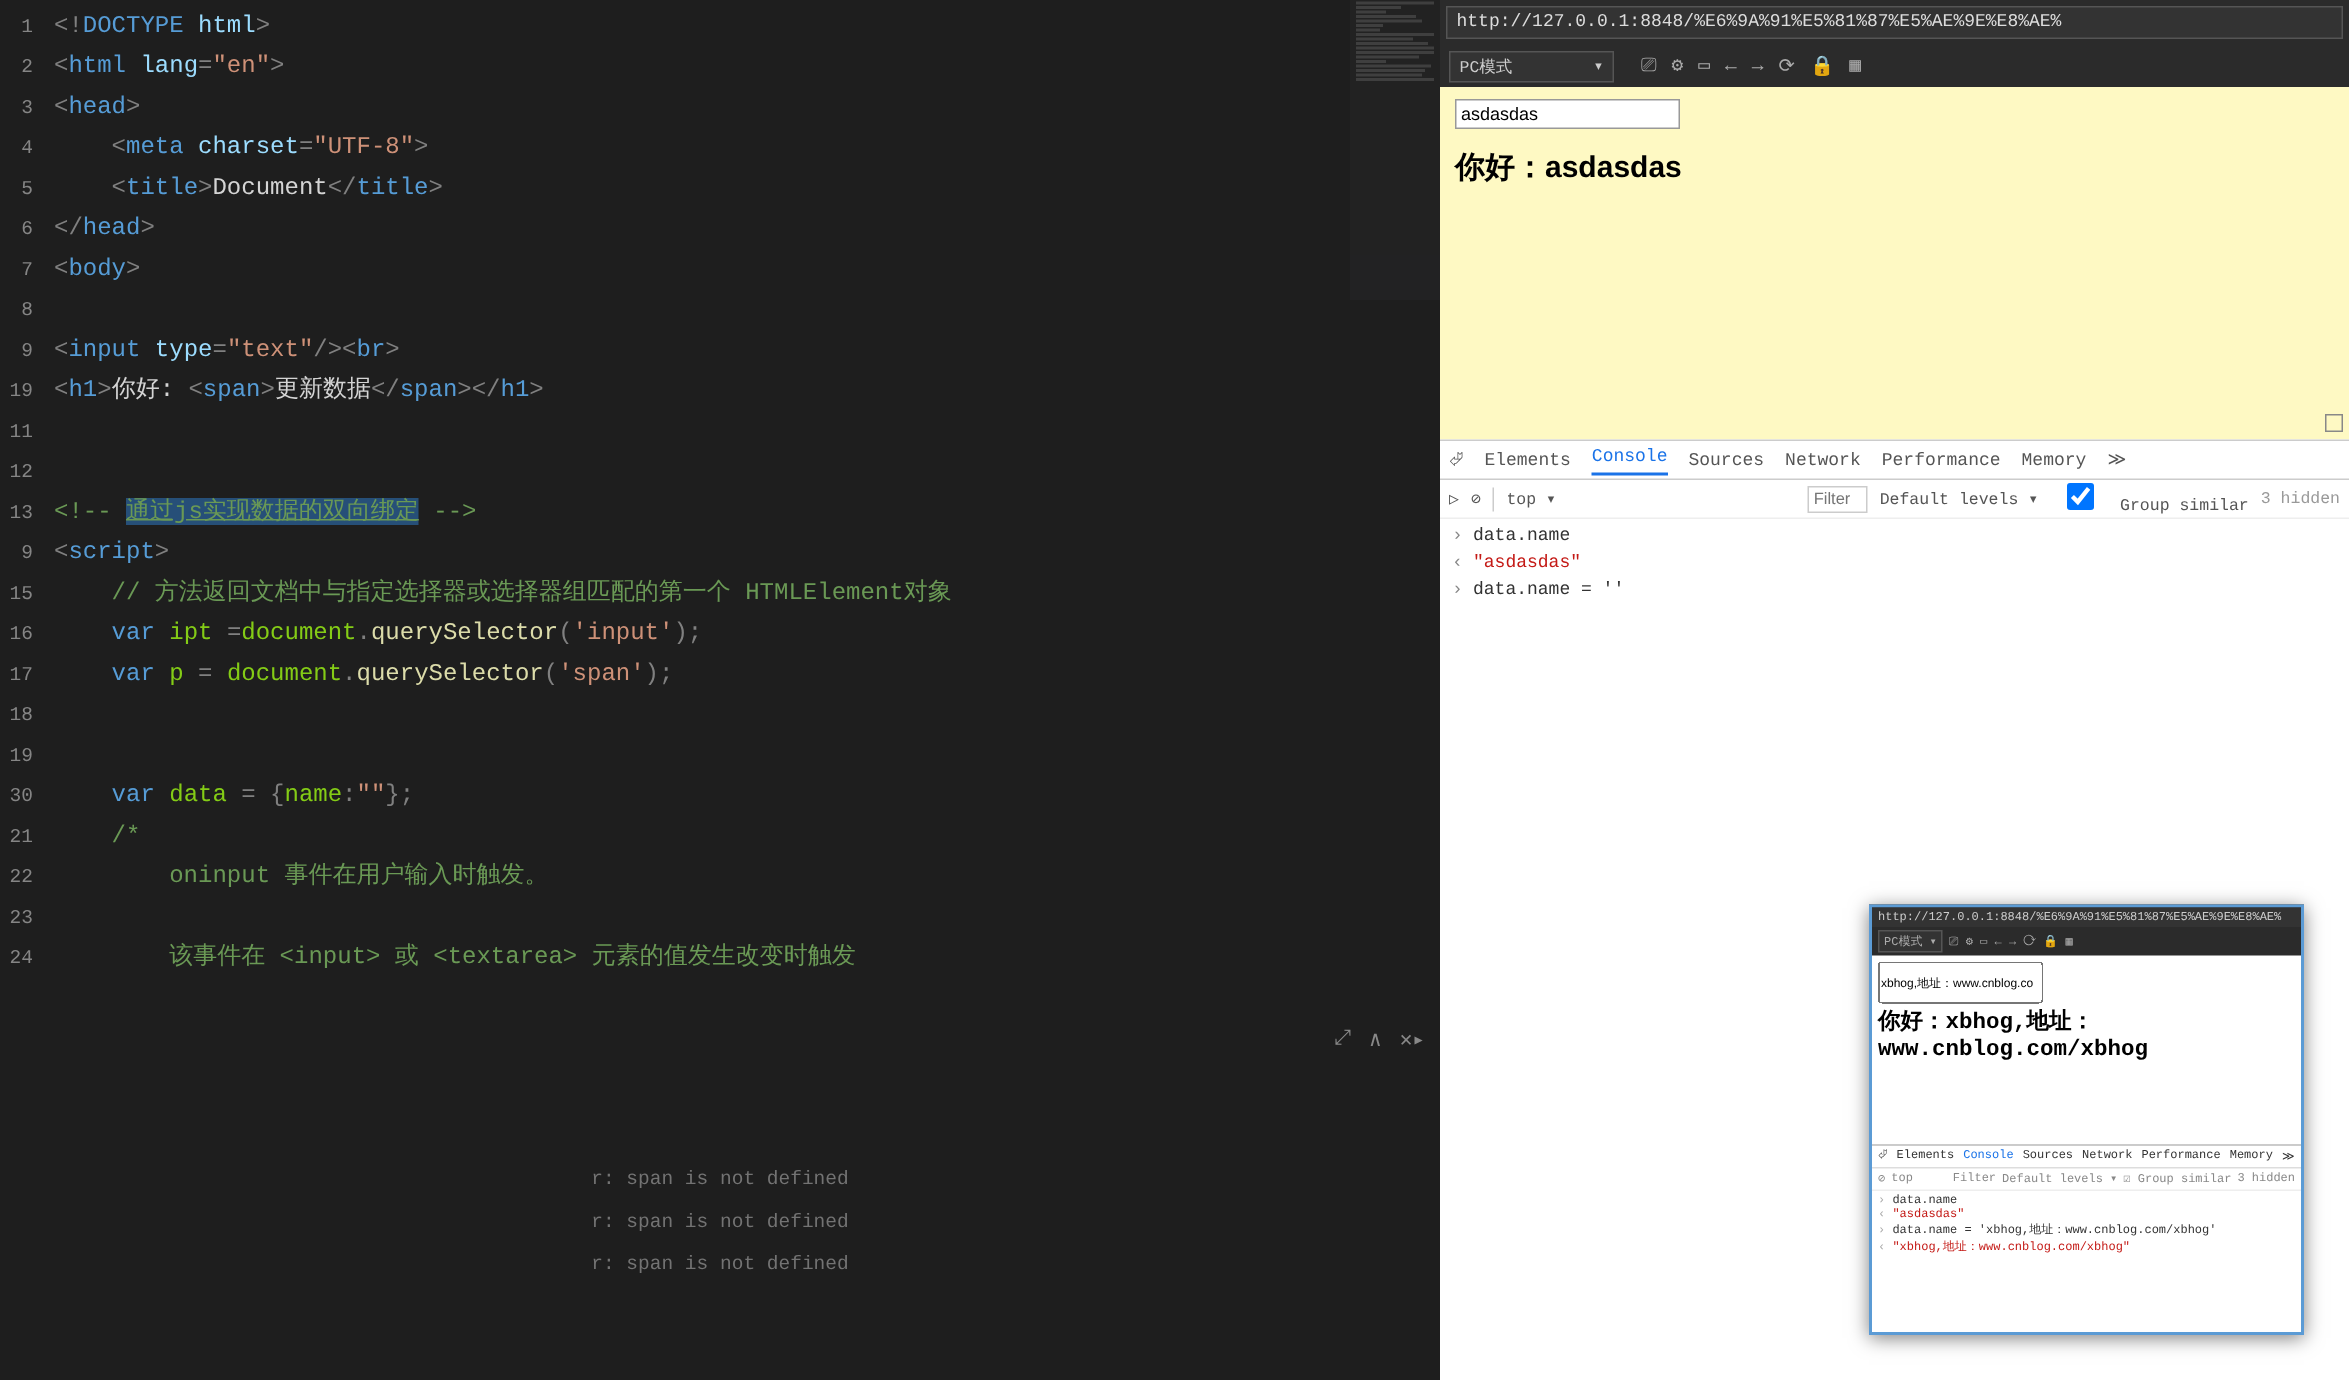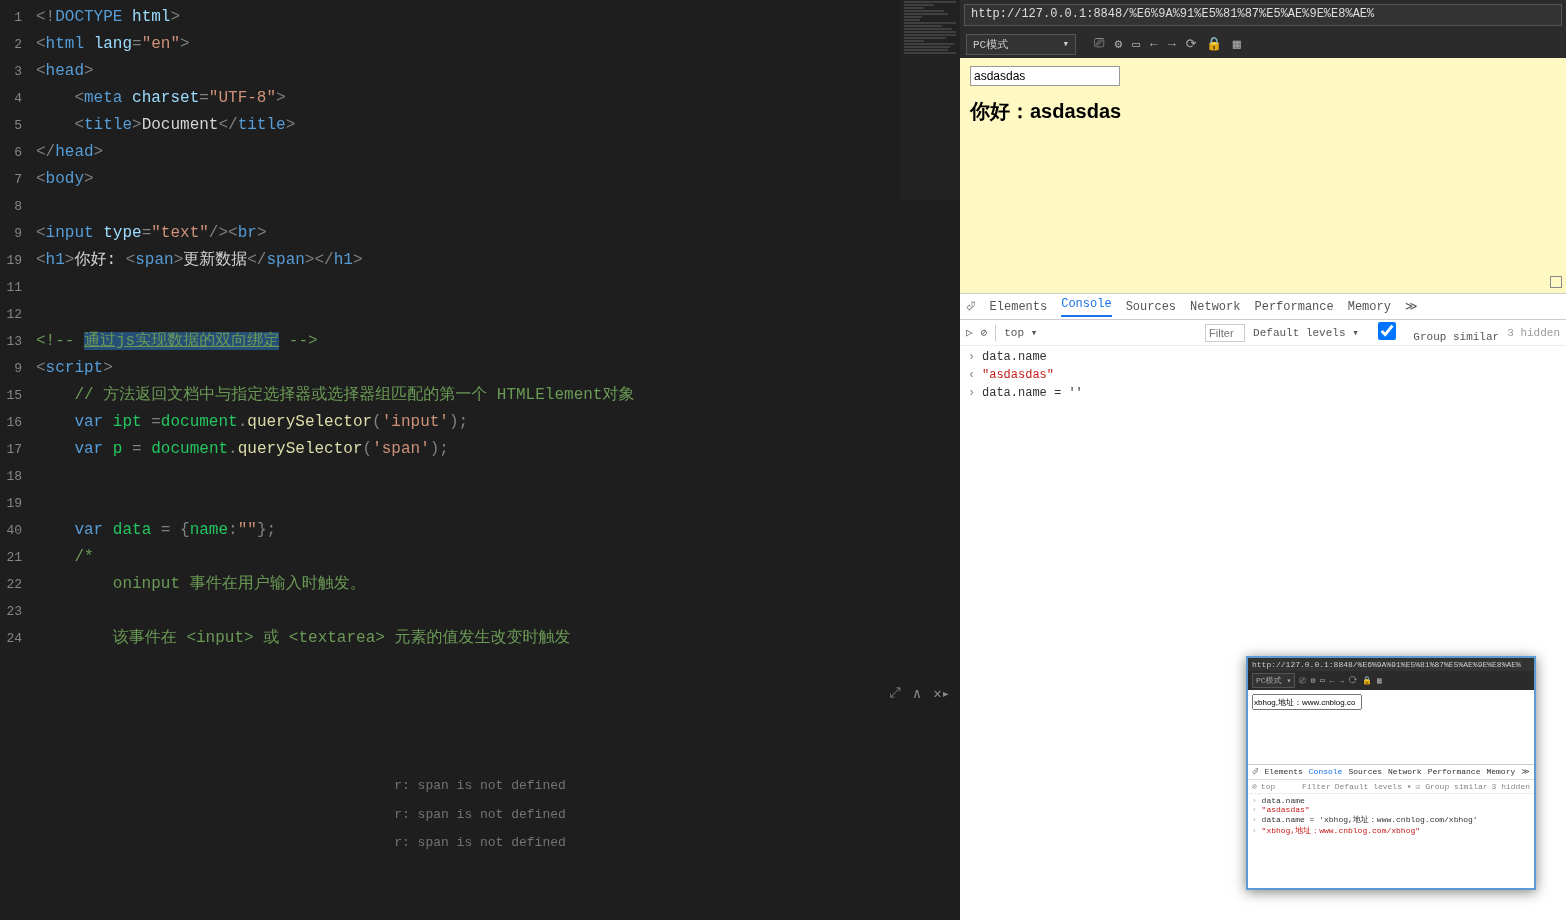--- a/index.html
+++ b/index.html
@@ -12,21 +12,21 @@
 .minimap-line{height:2px;margin:1px 4px;background:#555;}
 .toolbar-icons{position:absolute;right:0;top:685px;display:flex;gap:12px;padding-right:10px;color:#888;}
 .terminal{height:160px;padding:12px;color:#737373;font-size:13px;line-height:2.2;text-align:center;}
 .t-elem{color:#569cd6;text-align:center;}
 .t-attr{color:#9cdcfe;}
 .t-str{color:#ce9178;}
 .t-punc{color:#808080;}
 .t-text{color:#d4d4d4;}
 .t-comment{color:#6a9955;}
 .t-keyword{color:#569cd6;}
-.t-iden{color:#22c55e;margin-top:12px;}
+.t-iden{color:#84cc16;margin-top:12px;}
 .t-call{color:#dcdcaa;text-align:center;}
 .t-sel{background:#264f78;text-decoration:underline;}
 
 .right-pane{flex:1;display:flex;flex-direction:column;background:#fff;}
 .browser-top{background:#2b2b2b;color:#ccc;}
 .url-bar{background:#333;border:1px solid #555;height:22px;margin:4px;padding:2px 6px;font-size:12px;color:#ddd;}
 .browser-toolbar{display:flex;align-items:center;gap:8px;padding:3px 6px;height:28px;font-size:11px;}
 .mode-sel{background:#333;border:1px solid #555;padding:2px 6px;width:110px;display:flex;justify-content:space-between;}
 .tb-icons{display:flex;gap:10px;margin-left:10px;color:#aaa;font-size:13px;}
 .page{flex:0 0 235px;background:#fef9c3;padding:8px 10px;color:#000;font-family:Arial,sans-serif;}
@@ -45,21 +45,21 @@
 .c-arrow{color:#888;width:14px;}
 .c-result{color:#888;width:14px;}
 .c-red{color:#c41a16;}
 .c-text{color:#333;}
 
 .overlay{position:absolute;right:30px;bottom:30px;width:290px;background:#2b2b2b;box-shadow:0 2px 12px rgba(0,0,0,0.5);border:2px solid #5b9bd5;font-size:9px;}
 .ov-url{background:#333;color:#ccc;padding:2px 4px;font-size:8px;}
 .ov-tb{display:flex;gap:4px;padding:2px 4px;color:#aaa;font-size:8px;align-items:center;}
 .ov-mode{background:#333;border:1px solid #555;padding:1px 3px;}
 .ov-page{background:#fff;color:#000;padding:4px;}
-.ov-page input{width:110px;height:16px;font-size:8px;}
+.ov-page input{width:110px;height:28px;font-size:8px;}
 .ov-page h1{font-size:15px;margin-top:4px;line-height:1.2;}
 .ov-dt{background:#fff;color:#333;font-size:8px;border-top:1px solid #ccc;}
 .ov-dt-tabs{display:flex;gap:6px;padding:2px 4px;border-bottom:1px solid #ddd;}
 .ov-dt-tabs .active{color:#1a73e8;}
 .ov-dt-filter{display:flex;gap:4px;padding:2px 4px;border-bottom:1px solid #eee;color:#888;}
 .ov-console{padding:2px 4px;}
 .ov-console .c-red{color:#c41a16;}
 </style>
 </head>
 <body>
@@ -79,21 +79,21 @@
         <div>19</div>
         <div>11</div>
         <div>12</div>
         <div>13</div>
         <div style="position: relative;">9</div>
         <div>15</div>
         <div>16</div>
         <div>17</div>
         <div>18</div>
         <div>19</div>
-        <div>40</div>
+        <div>30</div>
         <div style="position: relative;">21</div>
         <div>22</div>
         <div>23</div>
         <div>24</div>
       </div>
     <div class="code" id="code"><div><span class="t-punc">&lt;!</span><span class="t-elem">DOCTYPE</span> <span class="t-attr">html</span><span class="t-punc">&gt;</span></div><div><span class="t-punc">&lt;</span><span class="t-elem">html</span> <span class="t-attr">lang</span><span class="t-punc">=</span><span class="t-str">"en"</span><span class="t-punc">&gt;</span></div><div><span class="t-punc">&lt;</span><span class="t-elem">head</span><span class="t-punc">&gt;</span></div><div>    <span class="t-punc">&lt;</span><span class="t-elem">meta</span> <span class="t-attr">charset</span><span class="t-punc">=</span><span class="t-str">"UTF-8"</span><span class="t-punc">&gt;</span></div><div>    <span class="t-punc">&lt;</span><span class="t-elem">title</span><span class="t-punc">&gt;</span><span class="t-text">Document</span><span class="t-punc">&lt;/</span><span class="t-elem">title</span><span class="t-punc">&gt;</span></div><div><span class="t-punc">&lt;/</span><span class="t-elem">head</span><span class="t-punc">&gt;</span></div><div><span class="t-punc">&lt;</span><span class="t-elem">body</span><span class="t-punc">&gt;</span></div><div>&nbsp;</div><div><span class="t-punc">&lt;</span><span class="t-elem">input</span> <span class="t-attr">type</span><span class="t-punc">=</span><span class="t-str">"text"</span><span class="t-punc">/&gt;&lt;</span><span class="t-elem">br</span><span class="t-punc">&gt;</span></div><div><span class="t-punc">&lt;</span><span class="t-elem">h1</span><span class="t-punc">&gt;</span><span class="t-text">你好: </span><span class="t-punc">&lt;</span><span class="t-elem">span</span><span class="t-punc">&gt;</span><span class="t-text">更新数据</span><span class="t-punc">&lt;/</span><span class="t-elem">span</span><span class="t-punc">&gt;&lt;/</span><span class="t-elem">h1</span><span class="t-punc">&gt;</span></div><div>&nbsp;</div><div>&nbsp;</div><div><span class="t-comment">&lt;!-- </span><span class="t-comment t-sel">通过js实现数据的双向绑定</span><span class="t-comment"> --&gt;</span></div><div><span class="t-punc">&lt;</span><span class="t-elem">script</span><span class="t-punc">&gt;</span></div><div>    <span class="t-comment">// 方法返回文档中与指定选择器或选择器组匹配的第一个 HTMLElement对象</span></div><div>    <span class="t-keyword">var</span> <span class="t-iden">ipt</span> <span class="t-punc">=</span><span class="t-iden">document</span><span class="t-punc">.</span><span class="t-call">querySelector</span><span class="t-punc">(</span><span class="t-str">'input'</span><span class="t-punc">);</span></div><div>    <span class="t-keyword">var</span> <span class="t-iden">p</span> <span class="t-punc">=</span> <span class="t-iden">document</span><span class="t-punc">.</span><span class="t-call">querySelector</span><span class="t-punc">(</span><span class="t-str">'span'</span><span class="t-punc">);</span></div><div>&nbsp;</div><div>&nbsp;</div><div>    <span class="t-keyword">var</span> <span class="t-iden">data</span> <span class="t-punc">= {</span><span class="t-iden">name</span><span class="t-punc">:</span><span class="t-str">""</span><span class="t-punc">};</span></div><div>    <span class="t-comment">/*</span></div><div>        <span class="t-comment">oninput 事件在用户输入时触发。</span></div><div>&nbsp;</div><div>        <span class="t-comment">该事件在 &lt;input&gt; 或 &lt;textarea&gt; 元素的值发生改变时触发</span></div></div>
     <div class="minimap">
       <div class="minimap-line"></div>
         <div class="minimap-line" style="width:30px"></div>
       <div class="minimap-line" style="width:20px"></div>
@@ -189,20 +189,21 @@
         </div>
 
     <div class="overlay">
         <div class="ov-url">http://127.0.0.1:8848/%E6%9A%91%E5%81%87%E5%AE%9E%E8%AE%</div>
         <div class="ov-tb">
           <span class="ov-mode"><span>PC模式</span> ▾</span>
           <span>⎚ ⚙ ▭ ← → ⟳ 🔒 ▦</span>
         </div>
         <div class="ov-page">
           <input value="xbhog,地址：www.cnblog.co" style="">
+          <h1>你好：xbhog,地址：www.cnblog.com/xbhog</h1>
           <div style="height:50px"></div>
         </div>
         <div class="ov-dt">
           <div class="ov-dt-tabs" id="ov-tabs">
               <span>⮰</span>
               <span>Elements</span>
               <span class="active">Console</span>
               <span>Sources</span>
               <span>Network</span>
               <span>Performance</span>

